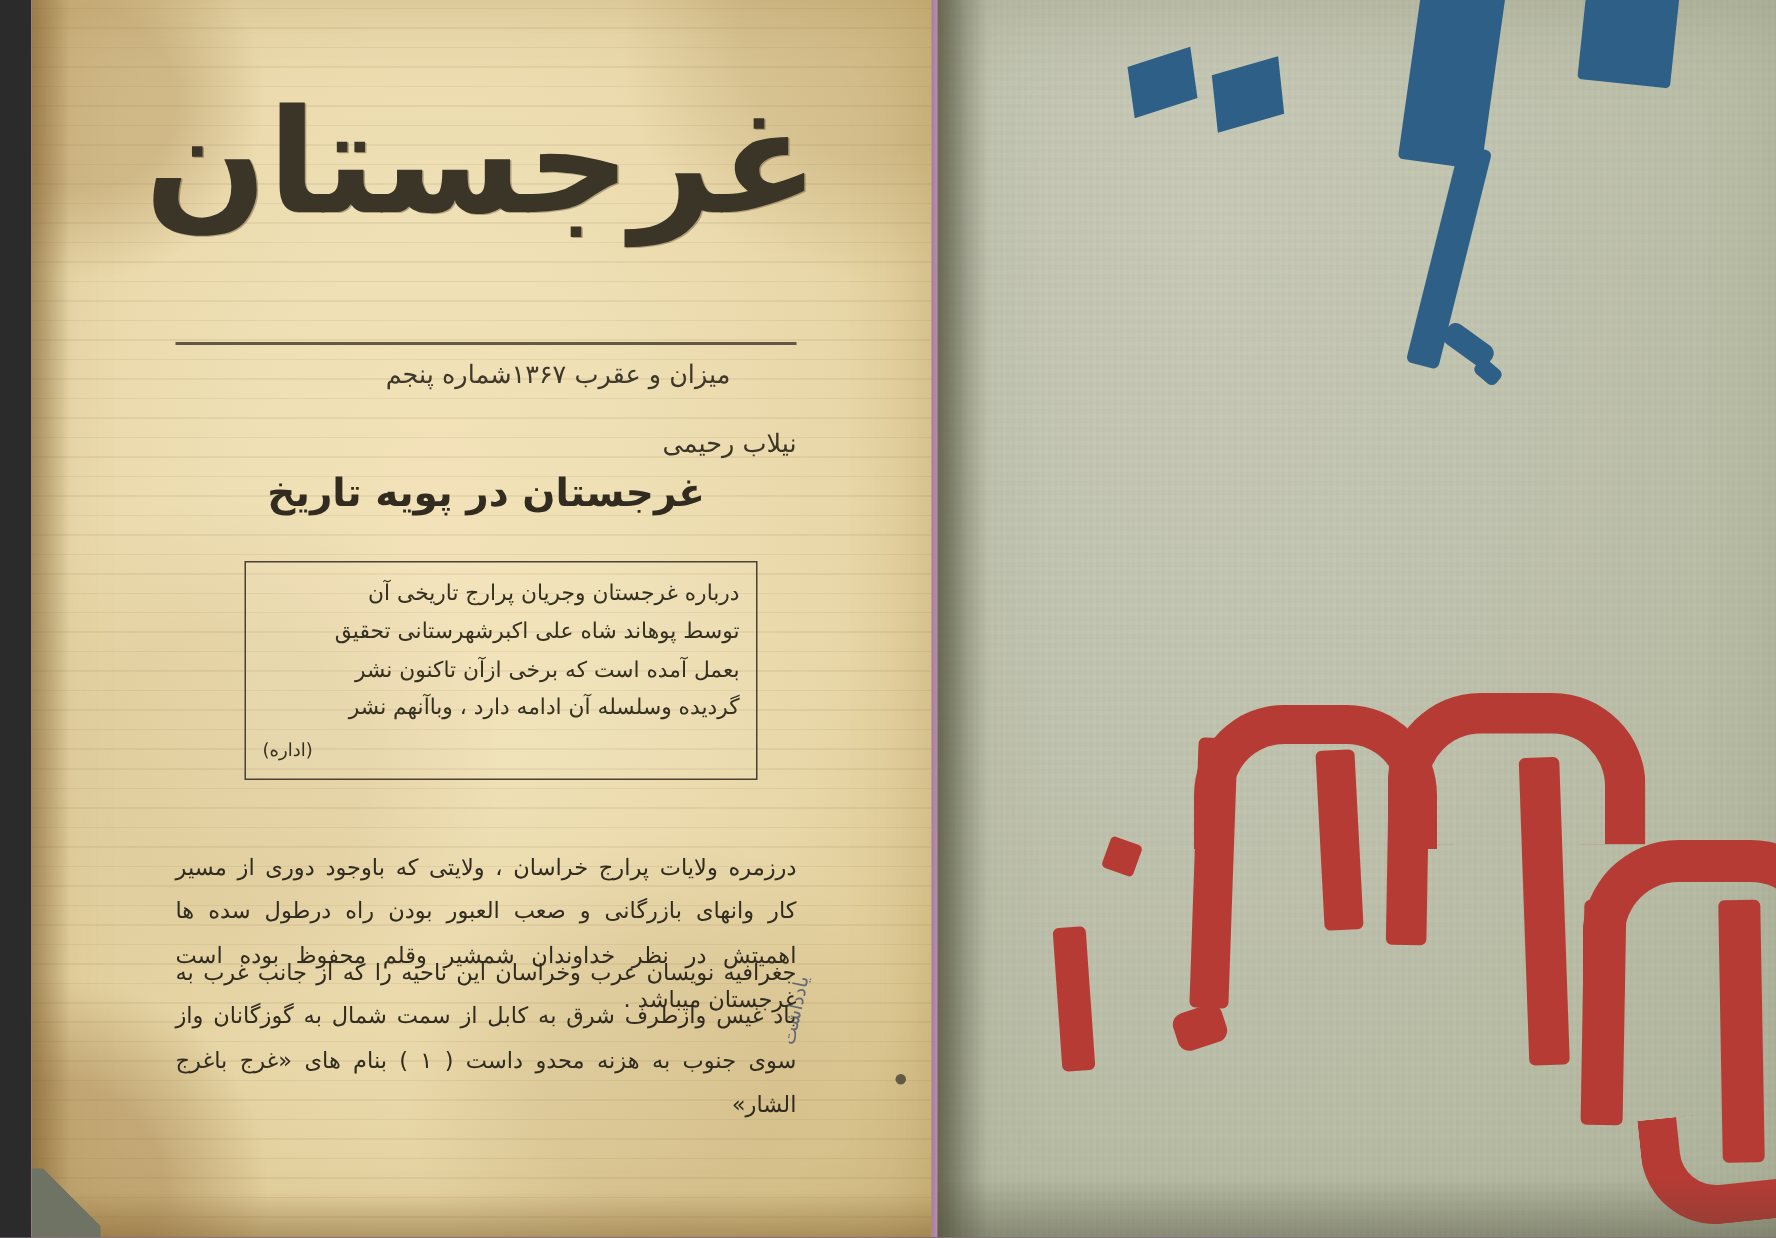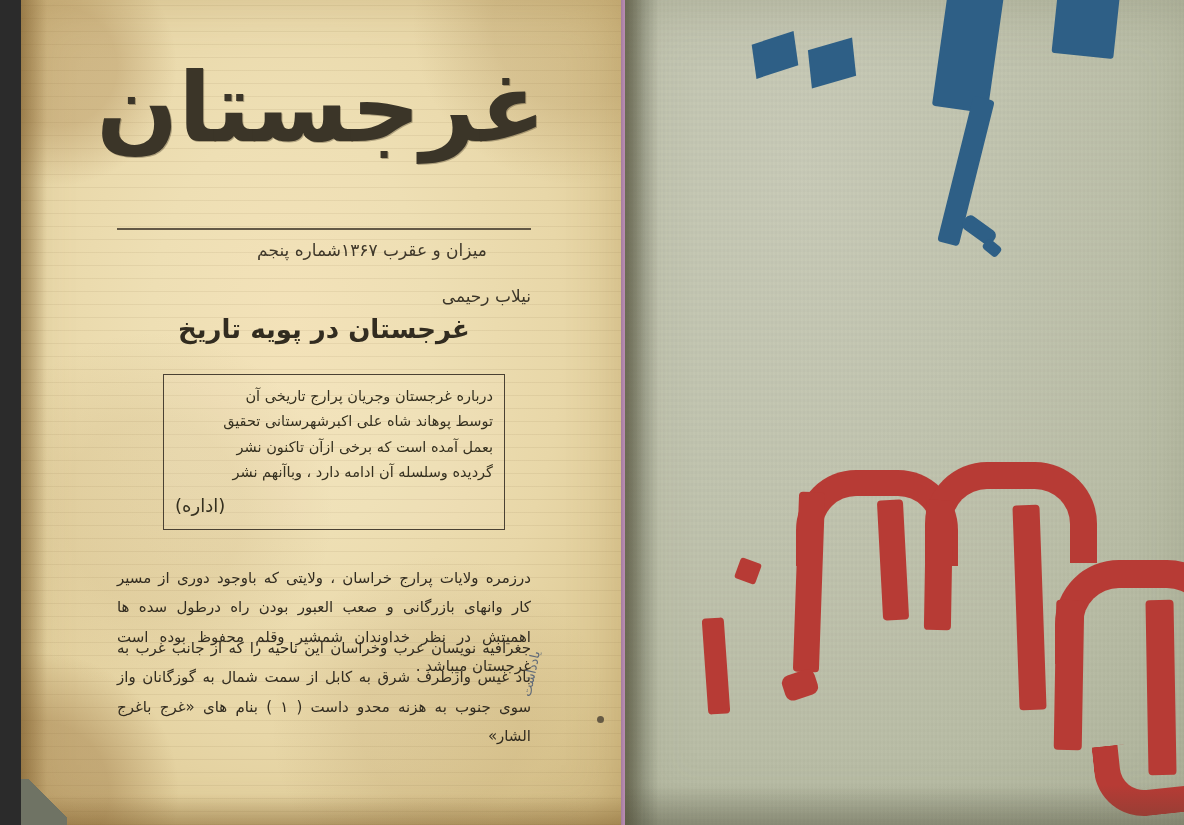--- a/index.html
+++ b/index.html
@@ -247,21 +247,21 @@
     color: #35301f;
     font-size: 14.5px;
     line-height: 1.75;
     text-align: justify;
     background: rgba(255,250,225,0.10);
   }
   .note-box .sign {
     display: block;
     text-align: left;
     margin-top: 4px;
-    font-size: 18px;
+    font-size: 12px;
   }
   .body-par {
     position: absolute;
     left: 96px;
     width: 414px;
     direction: rtl;
     color: #322c20;
     font-size: 15px;
     line-height: 1.95;
     text-align: justify;

